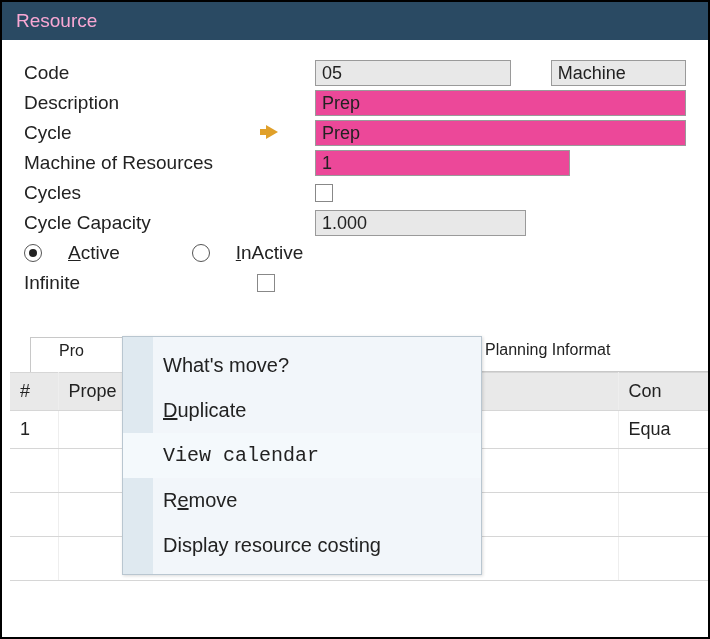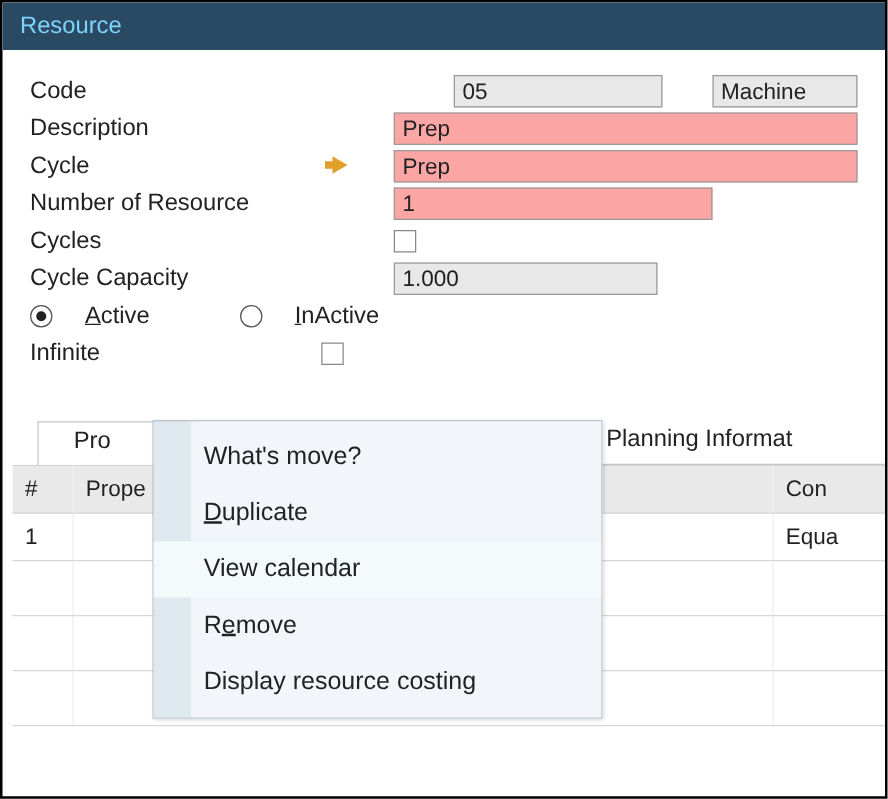--- a/index.html
+++ b/index.html
@@ -13,21 +13,21 @@
   .window {
     width: 710px;
     height: 639px;
     border: 2px solid #000;
     position: relative;
     overflow: hidden;
     background: #fff;
   }
   .titlebar {
     background: #2a4a63;
-    color: #7dd3fc;
+    color: #f9a8d4;
     padding: 8px 14px;
     font-size: 19px;
     font-weight: 400;
   }
   .form-area {
     padding: 18px 22px 10px 22px;
   }
   .form-row {
     display: flex;
     align-items: center;
@@ -59,24 +59,24 @@
     left: -18px; top: -3px;
     width: 8px; height: 6px;
     background: #e0a02a;
   }
   .field {
     height: 26px;
     border: 1px solid #9a9a9a;
     padding: 1px 6px 0 6px;
     font-size: 18px;
     line-height: 22px;
-    background: #fca5a5;
+    background: #ec4899;
   }
   .field.readonly { background: #e8e8e8; }
-  .field-code { width: 255px; margin-left: 48px; }
+  .field-code { width: 255px; }
   .field-type { width: 175px; margin-left: 12px; }
   .field-desc { width: 432px; }
   .field-group { width: 432px; }
   .field-num { width: 255px; }
   .field-cap { width: 211px; }
   .radio-row {
     display: flex;
     align-items: center;
     gap: 22px;
     margin-top: 4px;
@@ -106,21 +106,21 @@
     border-bottom: 1px solid #c8c8c8;
     height: 36px;
     margin-left: 28px;
     margin-right: 0;
   }
   .tab {
     border: 1px solid #c8c8c8;
     border-bottom: none;
     background: #fff;
     padding: 4px 36px 16px 36px;
-    font-size: 19px;
+    font-size: 16px;
     margin-right: 0;
     position: relative;
     top: 1px;
     white-space: nowrap;
     overflow: hidden;
   }
   .tab.first { width: 130px; padding-left: 28px; padding-right: 0; }
   .tab.second {
     border: none;
     background: transparent;
@@ -159,20 +159,21 @@
     padding: 6px 0;
     z-index: 5;
   }
   .menu-item {
     padding: 11px 18px 11px 40px;
     cursor: default;
     white-space: nowrap;
   }
   .menu-item.highlight {
     background: #f4f9fc;
+    font-family: Liberation Mono, monospace;
   }
   .callout {
     position: absolute;
     left: 153px;
     top: 107px;
     width: 215px;
     height: 54px;
     border: 4px solid #d33333;
     border-radius: 14px;
     pointer-events: none;
@@ -217,21 +218,21 @@
 
     <div class="form-row">
       <div class="form-label">Cycle</div>
       <div class="arrow-cell">
         <span class="arrow-icon"><span class="arrow-stem"></span></span>
       </div>
       <div class="field field-group">Prep</div>
     </div>
 
     <div class="form-row">
-      <div class="form-label">Number of Resource</div>
+      <div class="form-label">Machine of Resources</div>
       <div class="arrow-cell"></div>
       <div class="field field-num">1</div>
     </div>
 
     <div class="form-row">
       <div class="form-label">Cycles</div>
       <div class="arrow-cell"></div>
       <span class="checkbox"></span>
     </div>
 

